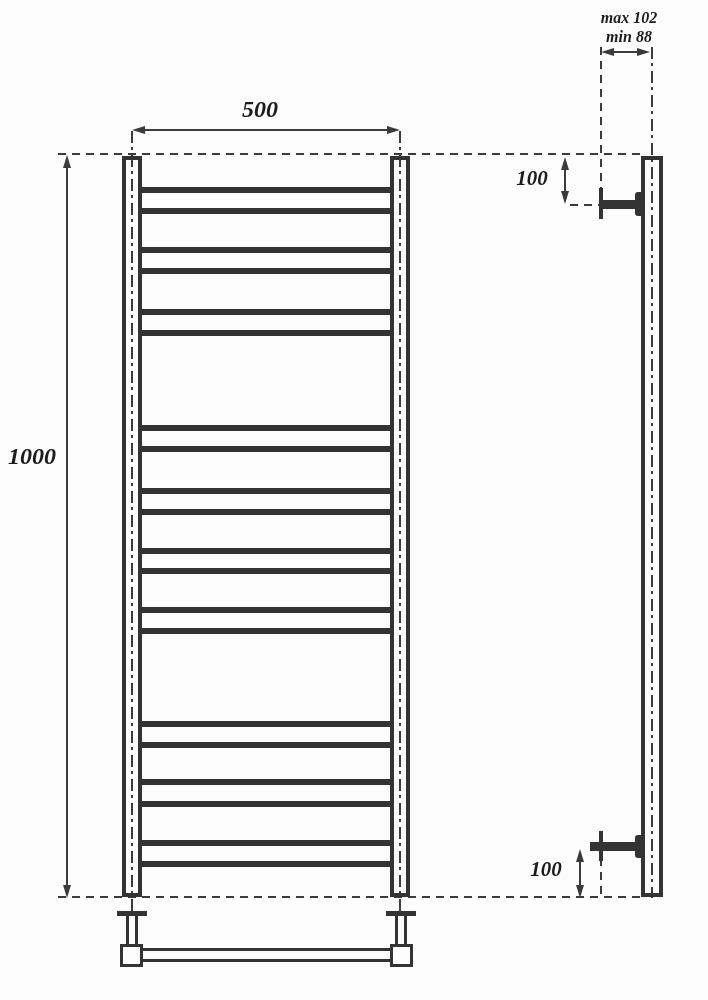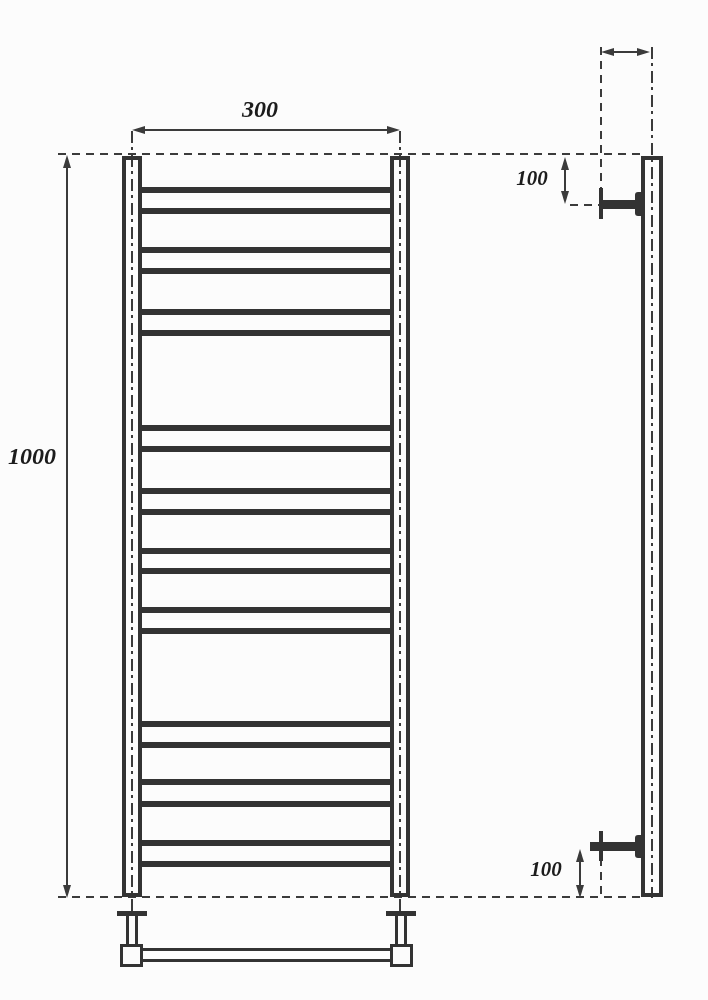--- a/index.html
+++ b/index.html
@@ -42,21 +42,21 @@
     <div class="abs hdash" style="left:58px;top:896px;width:585px;"></div>
 
     <div class="abs arr arr-up" style="left:63px;top:155px;"></div>
     <div class="abs dimline" style="left:66px;top:167px;width:2px;height:720px;"></div>
     <div class="abs arr arr-down" style="left:63px;top:885px;"></div>
     <div class="abs dimtext t24" style="left:2px;top:444px;width:60px;">1000</div>
 
     <div class="abs arr arr-left" style="left:132px;top:126px;"></div>
     <div class="abs dimline" style="left:145px;top:129px;width:242px;height:2px;"></div>
     <div class="abs arr arr-right" style="left:387px;top:126px;"></div>
-    <div class="abs dimtext t24" style="left:215px;top:97px;width:90px;">300</div>
+    <div class="abs dimtext t24" style="left:215px;top:97px;width:90px;">500</div>
 
     <div class="abs vdashdot" style="left:131px;top:131px;height:781px;"></div>
     <div class="abs vdashdot" style="left:399px;top:131px;height:781px;"></div>
 
     <div class="abs outline" style="left:122px;top:156px;width:20px;height:741px;"></div>
     <div class="abs outline" style="left:390px;top:156px;width:20px;height:741px;"></div>
 
     <div class="layer">
         <div class="abs solid rung" style="top: 187px;"></div>
         <div class="abs solid rung" style="top: 208px;"></div>
@@ -92,20 +92,24 @@
   </div>
 
   <div class="layer">
 
     <div class="abs vdashdot" style="left:651px;top:47px;height:851px;"></div>
     <div class="abs outline" style="left:641px;top:156px;width:22px;height:741px;"></div>
 
     <div class="abs vdash" style="left:600px;top:47px;height:142px;"></div>
     <div class="abs vdash" style="left:600px;top:858px;height:40px;"></div>
 
+    <div class="abs" style="left:590px;top:8px;width:78px;">
+      <div class="dimtext t16">max 102</div>
+      <div class="dimtext t16">min 88</div>
+    </div>
     <div class="abs arr arr-left" style="left:601px;top:48px;"></div>
     <div class="abs dimline" style="left:613px;top:51px;width:25px;height:2px;"></div>
     <div class="abs arr arr-right" style="left:637px;top:48px;"></div>
 
     <div class="abs solid" style="left:599px;top:188px;width:4px;height:31px;"></div>
     <div class="abs solid" style="left:603px;top:200px;width:34px;height:9px;"></div>
     <div class="abs solid nut" style="left:635px;top:192px;width:9px;height:24px;"></div>
 
     <div class="abs hdash" style="left:570px;top:204px;width:30px;"></div>
     <div class="abs arr arr-up" style="left:561px;top:157px;"></div>

